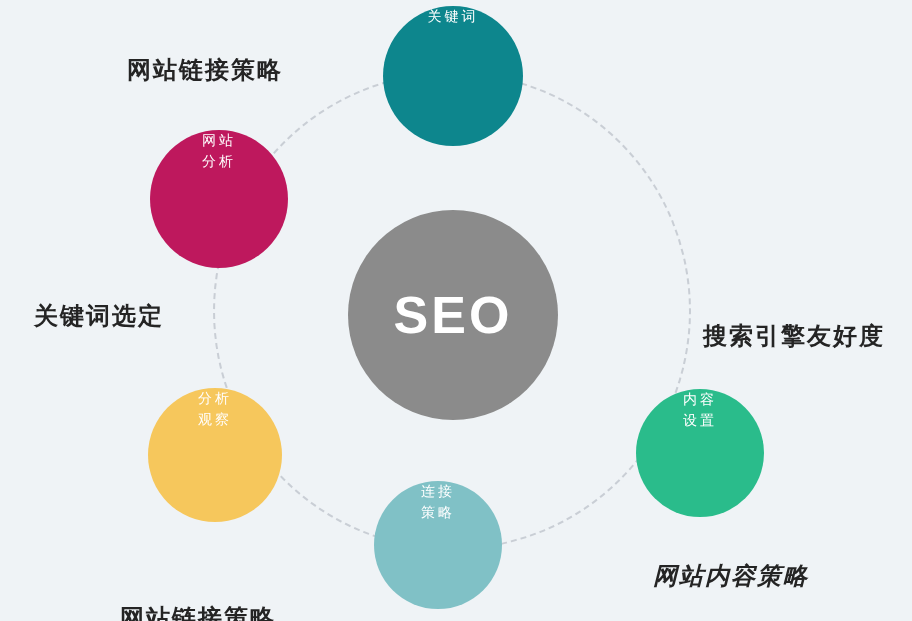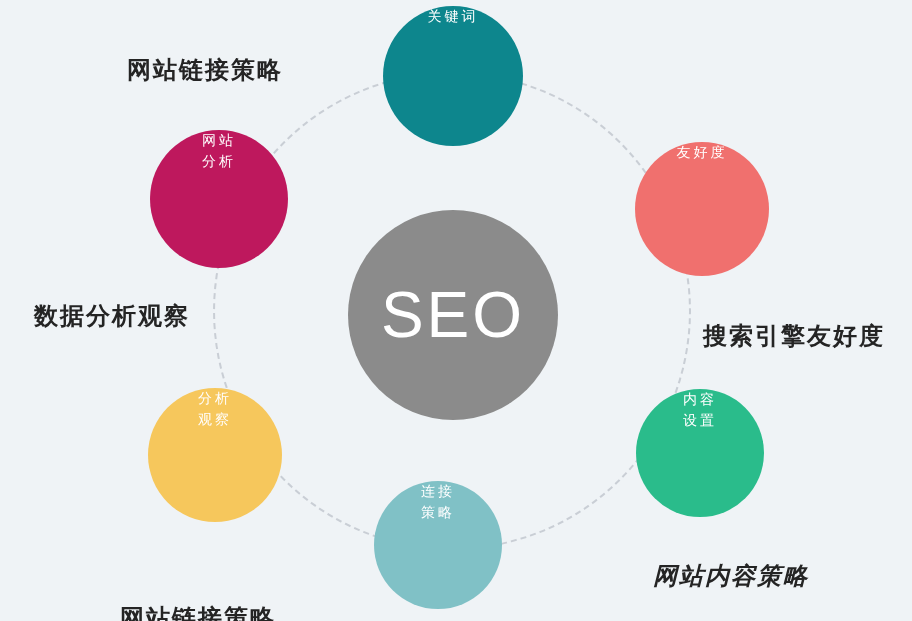--- a/index.html
+++ b/index.html
@@ -34,22 +34,22 @@
     top: 210px;
     width: 210px;
     height: 210px;
     border-radius: 50%;
     display: flex;
     align-items: center;
     justify-content: center;
   }
   .center-circle .center-label {
     color: #ffffff;
-    font-size: 64px;
-    font-weight: 400;
+    font-size: 52px;
+    font-weight: 700;
     letter-spacing: 3px;
   }
   .node {
     position: absolute;
     border-radius: 50%;
     display: flex;
     flex-direction: column;
     align-items: center;
     justify-content: flex-start;
     color: #ffffff;
@@ -89,23 +89,20 @@
   <div class="dashed-ring"></div>
 
   <div class="center-circle" style="background-color: rgb(139, 139, 139);">
     <span class="center-label">SEO</span>
   </div>
 
   <div class="node node-keywords" style="background-color: rgb(13, 134, 141);">
     <span>关键词</span>
   </div>
 
-  <div class="node node-friendliness" style="background-color: rgb(240, 112, 110);">
-    <span>友好度</span>
-  </div>
 
   <div class="node node-site-analysis" style="background-color: #be185d;">
     <span>网站</span>
     <span>分析</span>
   </div>
 
   <div class="node node-analysis-observation" style="background-color: rgb(246, 199, 92);">
     <span>分析</span>
     <span>观察</span>
   </div>
@@ -116,21 +113,21 @@
   </div>
 
   <div class="node node-content-setting" style="background-color: rgb(42, 188, 139);">
     <span>内容</span>
     <span>设置</span>
   </div>
 
   <div class="outer-label label-website-data-analysis">网站链接策略</div>
 
 
-  <div class="outer-label label-data-analysis-observation">数据分析观察</div>
+  <div class="outer-label label-data-analysis-observation">关键词选定</div>
 
   <div class="outer-label label-search-engine-friendliness">搜索引擎友好度</div>
 
   <div class="outer-label label-website-link-strategy">网站链接策略</div>
 
   <div class="outer-label label-website-content-strategy">网站内容策略</div>
 
 </div>
 
 </body></html>

